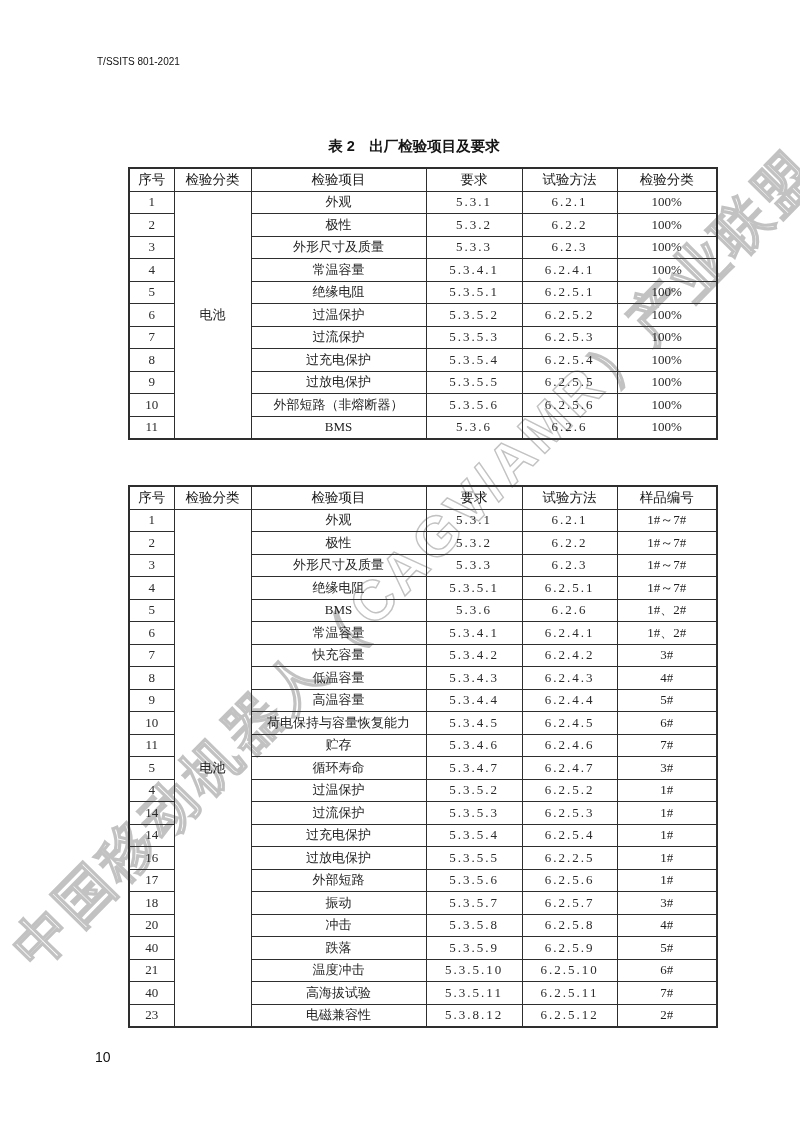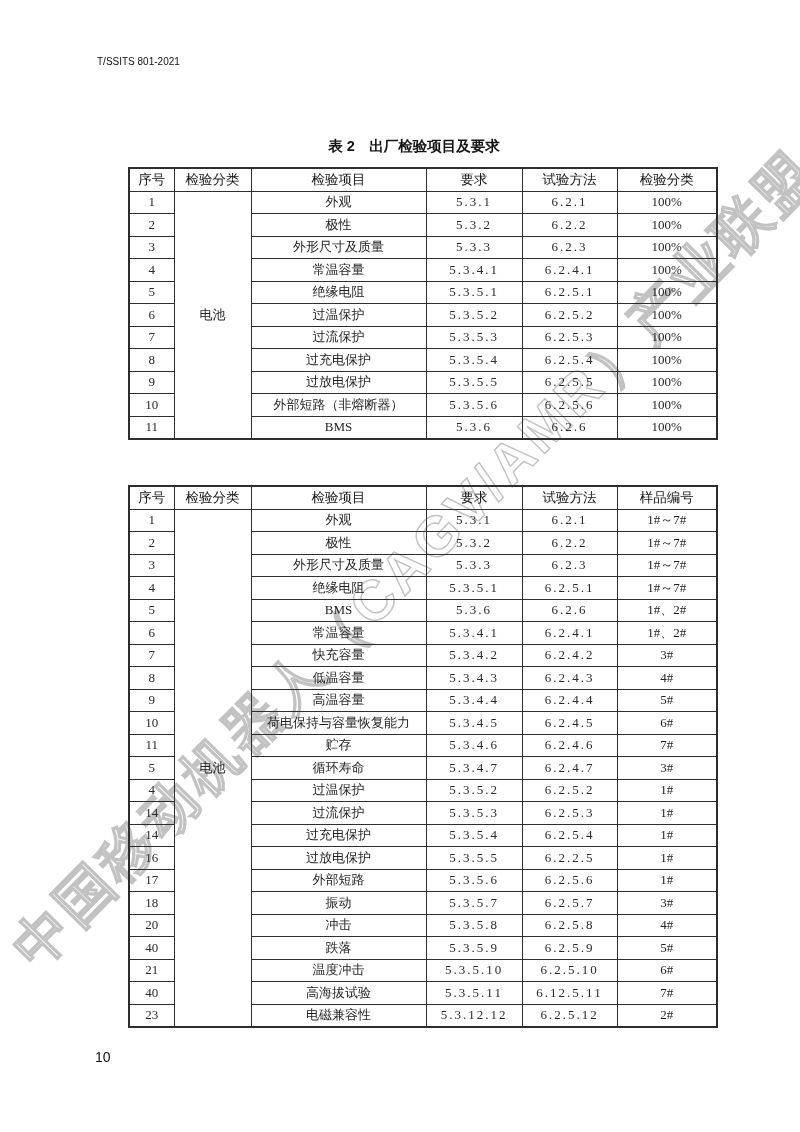--- a/index.html
+++ b/index.html
@@ -348,27 +348,27 @@
           <td class="cell-seq">21</td>
           <td>温度冲击</td>
           <td class="num">5.3.5.10</td>
           <td class="num">6.2.5.10</td>
           <td>6#</td>
         </tr>
         <tr>
           <td class="cell-seq">40</td>
           <td>高海拔试验</td>
           <td class="num">5.3.5.11</td>
-          <td class="num">6.12.5.11</td>
+          <td class="num">6.2.5.11</td>
           <td>7#</td>
         </tr>
         <tr>
           <td class="cell-seq">23</td>
           <td>电磁兼容性</td>
-          <td class="num">5.3.12.12</td>
+          <td class="num">5.3.8.12</td>
           <td class="num">6.2.5.12</td>
           <td>2#</td>
         </tr>
       </tbody>
   </table>
 
   <div class="page-num">10</div>
 
 </div>
 

